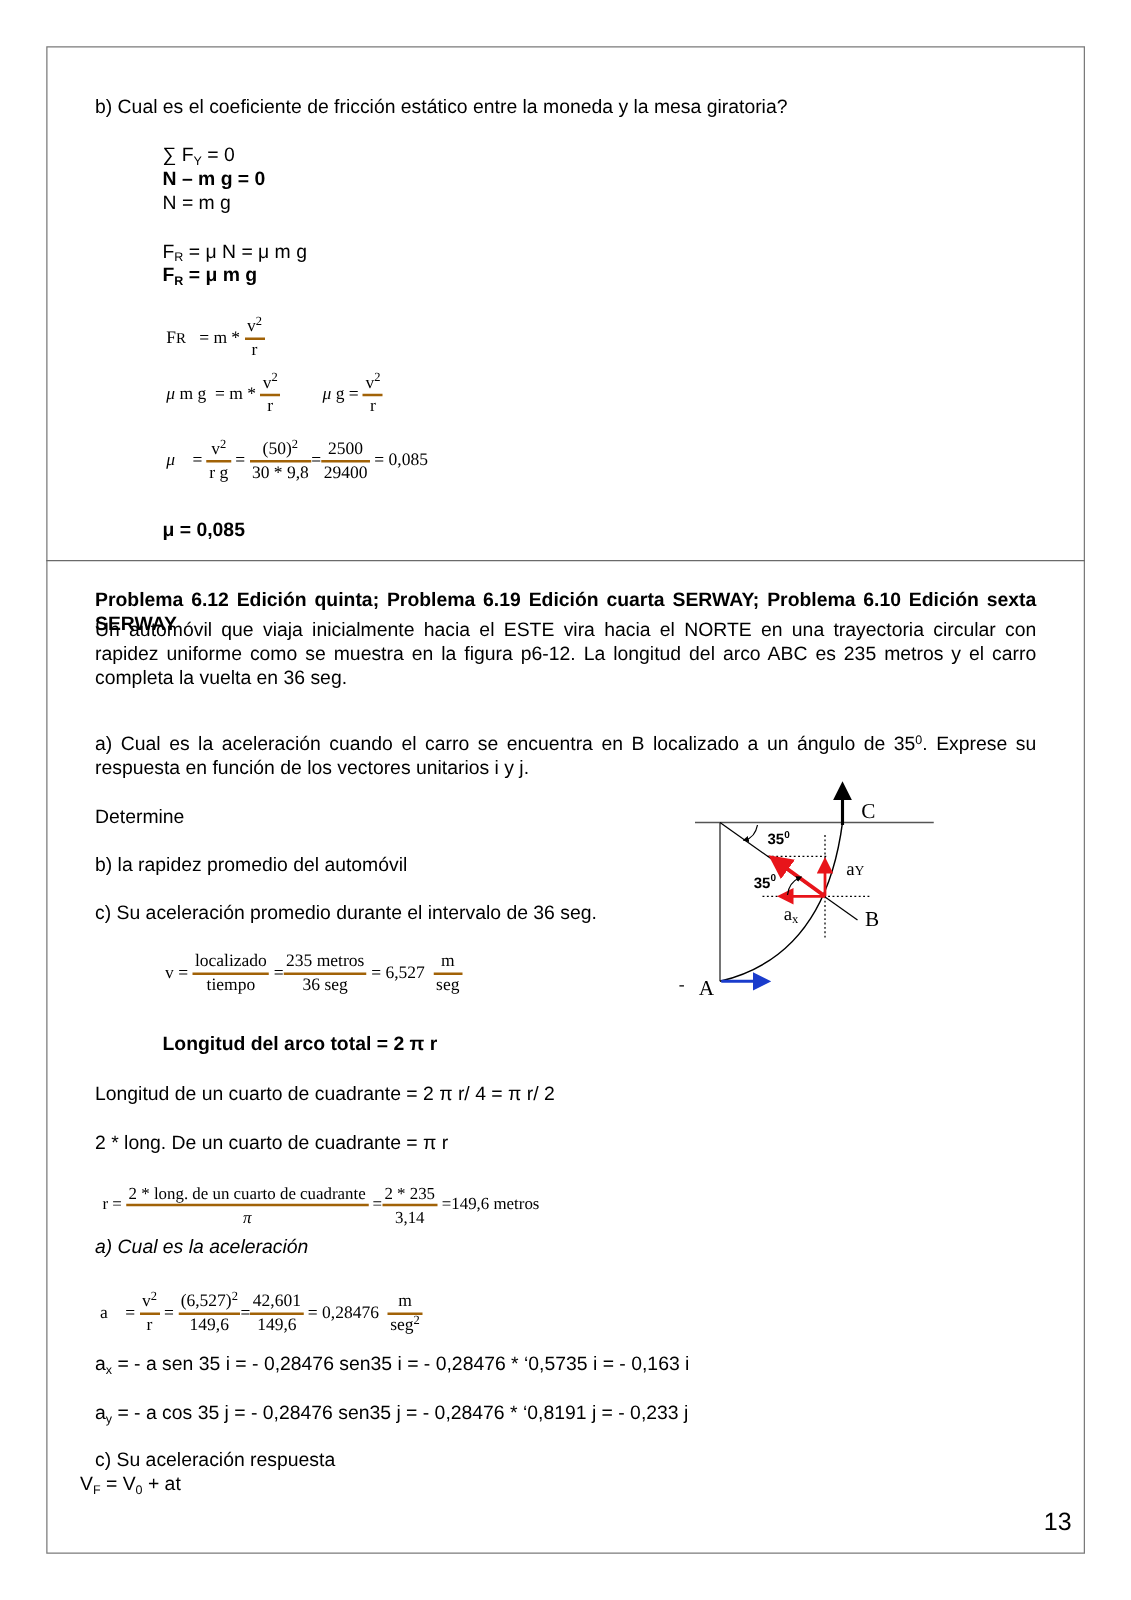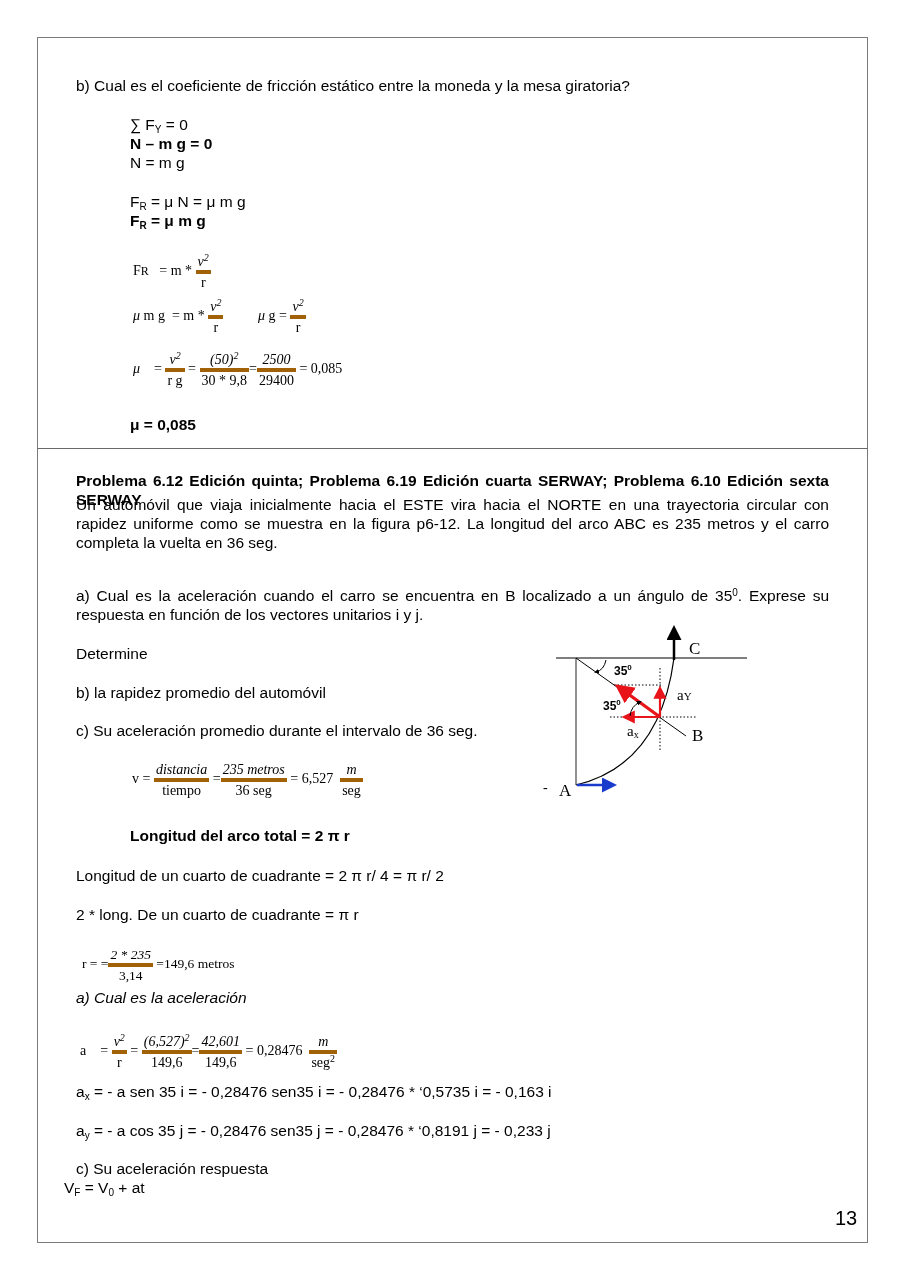--- a/index.html
+++ b/index.html
@@ -6,21 +6,21 @@
   body { width: 905px; height: 1280px; position: relative; overflow: hidden;
          font-family: "Liberation Sans", sans-serif; color: #000; }
   .frame { position: absolute; left: 37px; top: 37px; width: 831px; height: 1206px;
            border: 1.5px solid #7a7a7a; box-sizing: border-box; }
   .divider { position: absolute; left: 37px; top: 448px; width: 831px; height: 0;
              border-top: 1.5px solid #6a6a6a; }
   .t { position: absolute; font-size: 15.5px; line-height: 19px; white-space: nowrap; }
   .b { font-weight: bold; }
   .math { position: absolute; font-family: "Liberation Serif", serif; font-size: 14px; white-space: nowrap; }
   .frac { display: inline-block; vertical-align: middle; text-align: center; }
-  .frac .n { display: block; padding: 0 2px; border-bottom: 4px solid #a16207; line-height: 17px; font-style: italic; }
+  .frac .n { display: block; padding: 0 2px; border-bottom: 2px solid #a16207; line-height: 17px; }
   .frac .d { display: block; padding: 0 2px; line-height: 17px; }
   .it { font-style: italic; }
   sup { font-size: 10px; vertical-align: 5px; line-height: 0; }
   sub { font-size: 10px; vertical-align: -3px; line-height: 0; }
   .para { position: absolute; left: 76px; width: 753px; font-size: 15.5px; line-height: 19px; text-align: justify; }
   .page-num { position: absolute; left: 811px; top: 1207px; font-family: Liberation Sans, sans-serif; font-size: 20px; margin-left: 24px; }
   svg text { font-family: "Liberation Serif", serif; }
 </style>
 </head>
 <body>
@@ -117,32 +117,33 @@
   <text x="559" y="796" font-size="17">A</text>
   <text x="543" y="792" font-size="14">-</text>
   <text x="614" y="675" font-size="12" font-weight="bold" style="font-family:'Liberation Sans',sans-serif"><tspan>35</tspan><tspan dy="-5" font-size="8">0</tspan></text>
   <text x="603" y="710" font-size="12" font-weight="bold" style="font-family:'Liberation Sans',sans-serif"><tspan>35</tspan><tspan dy="-5" font-size="8">0</tspan></text>
   <text x="677" y="700" font-size="15"><tspan>a</tspan><tspan font-size="11">Y</tspan></text>
   <text x="627" y="736" font-size="15"><tspan>a</tspan><tspan font-size="10" dy="2">x</tspan></text>
 </svg>
 
 <div class="math" style="left:132px;top:761px;">
   <span>v =</span>
-  <span class="frac"><span class="n">distancia</span><span class="d">tiempo</span></span>
+  <span class="frac"><span class="n">localizado</span><span class="d">tiempo</span></span>
   <span>=</span><span class="frac"><span class="n">235 metros</span><span class="d">36 seg</span></span>
   <span>= 6,527</span>&nbsp;
   <span class="frac"><span class="n">m</span><span class="d">seg</span></span>
 </div>
 
 <div class="t b" style="left:130px;top:826px;">Longitud del arco total = 2 π r</div>
 <div class="t" style="left:76px;top:866px;">Longitud de un cuarto de cuadrante = 2 π r/ 4 = π r/ 2</div>
 <div class="t" style="left:76px;top:905px;">2 * long. De un cuarto de cuadrante = π r</div>
 
 <div class="math" style="left:82px;top:946px;font-size:13.5px;">
   <span>r =</span>
+  <span class="frac"><span class="n">2 * long. de un cuarto de cuadrante</span><span class="d it">π</span></span>
   <span>=</span><span class="frac"><span class="n">2  * 235</span><span class="d">3,14</span></span>
   <span>=149,6 metros</span>
 </div>
 
 <div class="t" style="left:76px;top:988px;font-style:italic;">a) Cual es la aceleración</div>
 
 <div class="math" style="left:80px;top:1033px;">
   <span>a</span>&nbsp;&nbsp;&nbsp;
   <span>=</span>
   <span class="frac"><span class="n"><span>v</span><sup>2</sup></span><span class="d">r</span></span>

